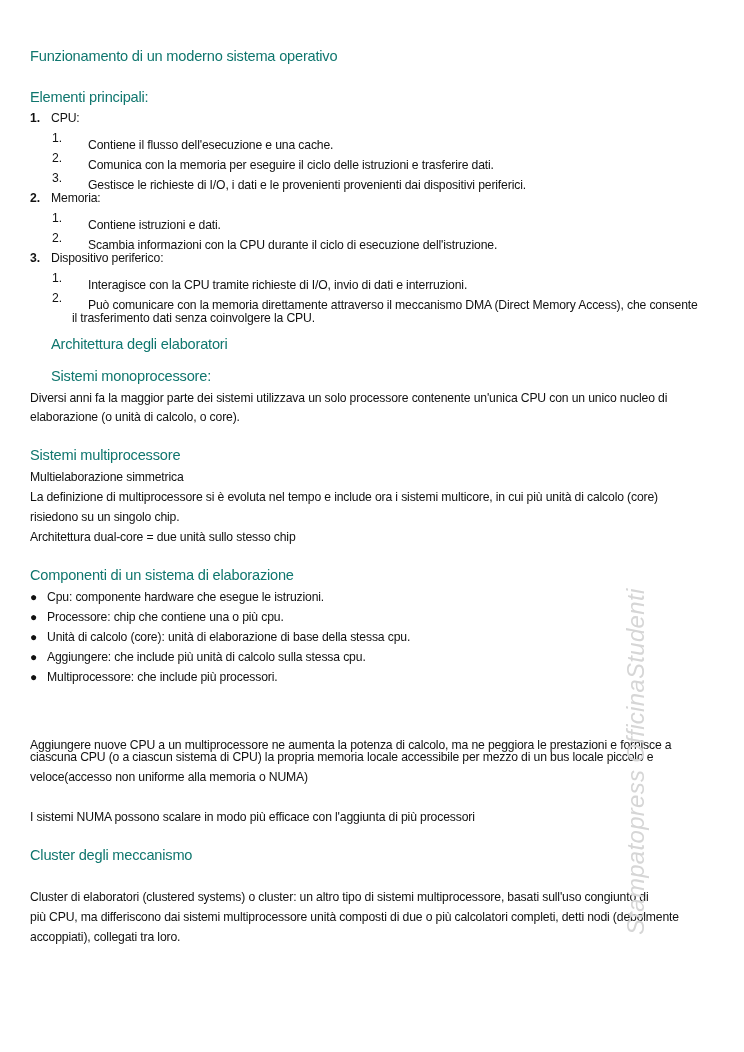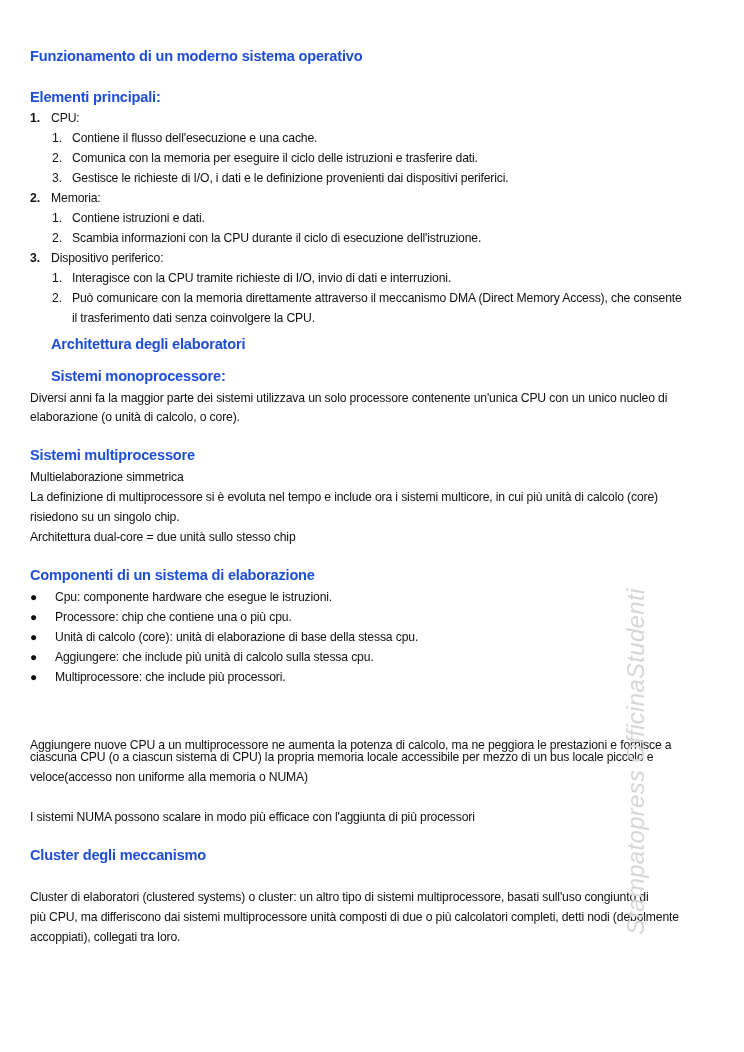--- a/index.html
+++ b/index.html
@@ -2,30 +2,30 @@
 <html><head>
   <meta charset="utf-8">
   <style>
     html, body { margin: 0; padding: 0; background: #ffffff; }
     body {
       width: 744px; height: 1052px; position: relative; overflow: hidden;
       font-family: "Liberation Sans", sans-serif; color: #111;
       font-size: 12.2px;
     }
     .page { position: absolute; left: 30px; top: 0; width: 690px; }
-    .h { font-size: 14.6px; font-weight: bold; color: #1d4ed8; letter-spacing: -0.2px; position: absolute; left: 0; white-space: nowrap; text-align: center; }
+    .h { font-size: 14.6px; font-weight: normal; color: #0f766e; letter-spacing: -0.2px; position: absolute; left: 0; white-space: nowrap; text-align: center; }
     .h.indent { left: 21px; }
     .line { position: absolute; left: 0; white-space: nowrap; line-height: 20px; letter-spacing: -0.15px; }
     .l1num { position: absolute; left: 0; font-weight: bold; }
     .l1text { position: absolute; left: 21px; }
     .l2num { position: absolute; left: 22px; }
-    .l2text { position: absolute; left: 42px; }
+    .l2text { position: absolute; left: 58px; margin-top: 7px; }
     .cont { position: absolute; left: 42px; }
     .bullet { position: absolute; left: 0; font-size: 12px; }
-    .btext { position: absolute; left: 25px; }
+    .btext { position: absolute; left: 17px; }
     b { font-weight: normal; }
     .watermark {
       position: absolute; left: 622px; top: 935px;
       transform: rotate(-90deg); transform-origin: left top;
       font-family: "Liberation Sans", sans-serif; font-style: italic;
       font-size: 24px; color: #d6d6d6; white-space: nowrap; letter-spacing: 0.3px;
     }
   </style>
 </head>
 <body>
@@ -43,21 +43,21 @@
   <div class="line sub" style="top:128px; width:690px">
       <span class="l2num">1.</span>
       <span class="l2text"><span>Contiene il </span><b>flusso dell'esecuzione</b><span> e una </span><b>cache</b><span>.</span></span>
     </div>
   <div class="line sub" style="top:148px; width:690px">
       <span class="l2num">2.</span>
       <span class="l2text"><span>Comunica con la memoria per eseguire il ciclo delle istruzioni e trasferire dati.</span></span>
     </div>
   <div class="line sub" style="top:168px; width:690px">
       <span class="l2num">3.</span>
-      <span class="l2text"><span>Gestisce le </span><b>richieste di I/O</b><span>, i </span><b>dati</b><span> e le </span><b>definizione</b><span> provenienti dai dispositivi periferici.</span></span>
+      <span class="l2text"><span>Gestisce le </span><b>richieste di I/O</b><span>, i </span><b>dati</b><span> e le </span><b>provenienti</b><span> provenienti dai dispositivi periferici.</span></span>
     </div>
 
   <div class="line" style="top:188px; width:690px">
     <span class="l1num">2.</span>
     <span class="l1text"><b>Memoria</b><span>:</span></span>
   </div>
   <div class="line sub" style="top:208px; width:690px">
       <span class="l2num">1.</span>
       <span class="l2text"><span>Contiene </span><b>istruzioni e dati</b><span>.</span></span>
     </div>

